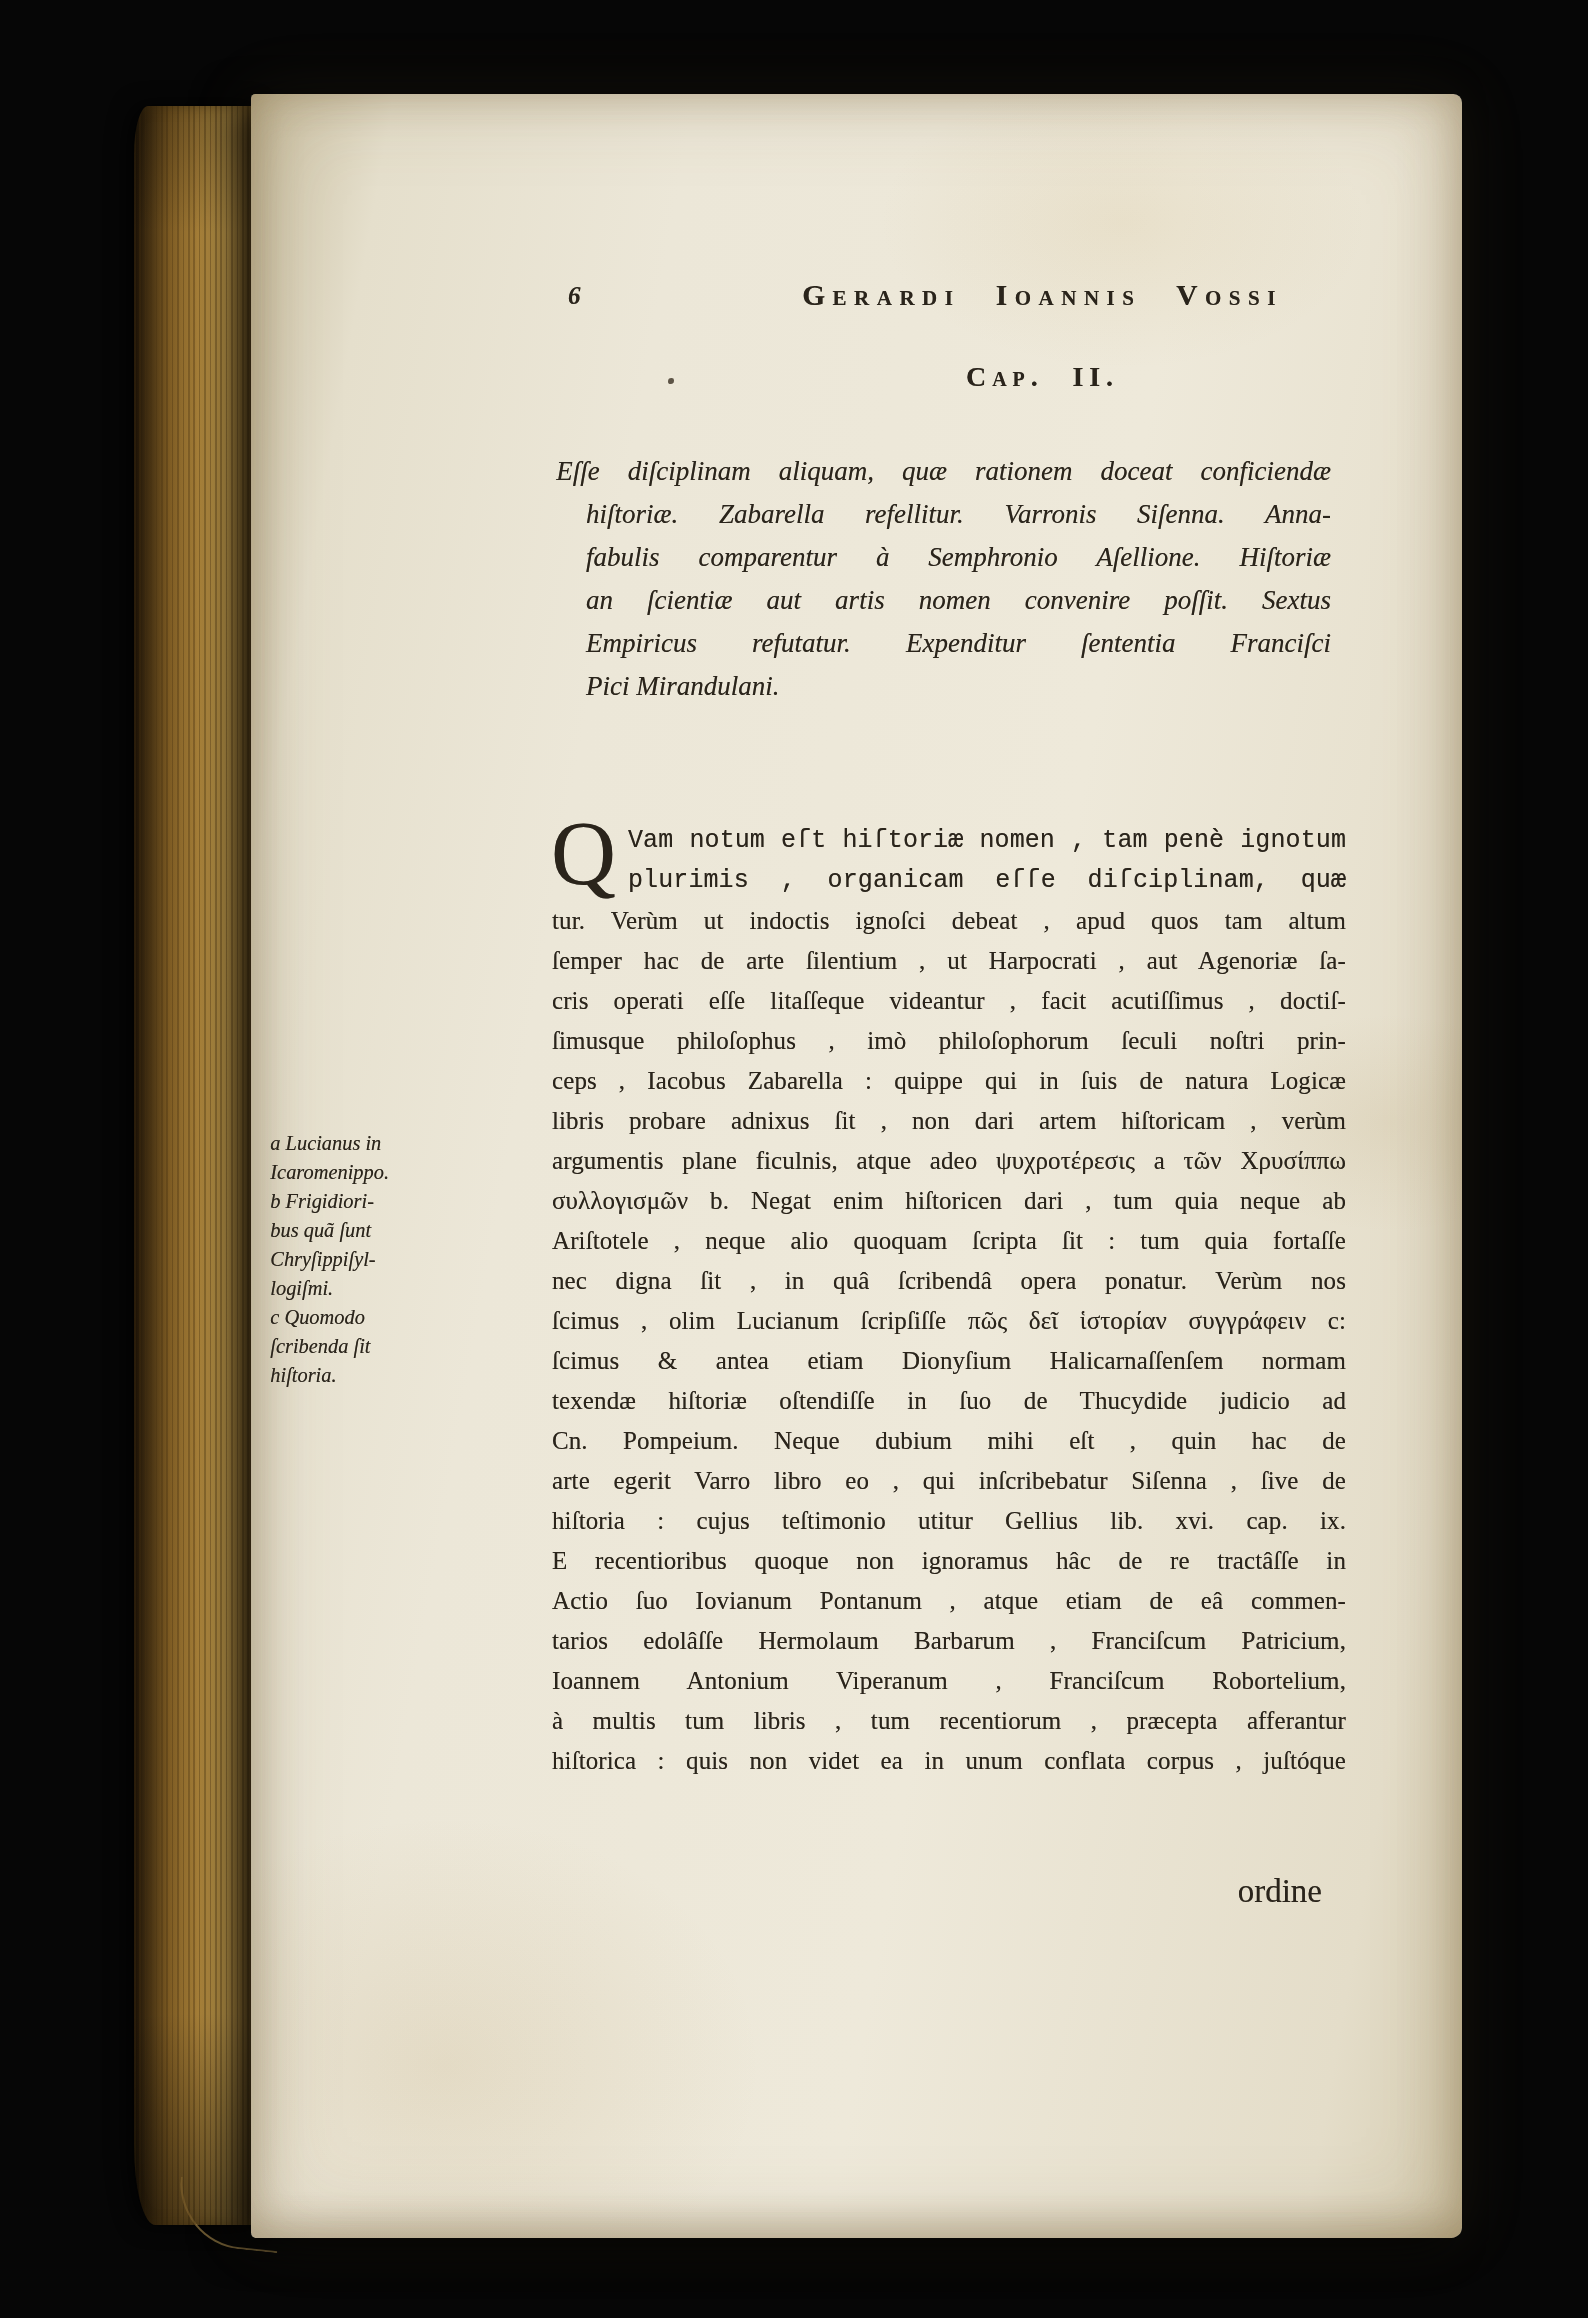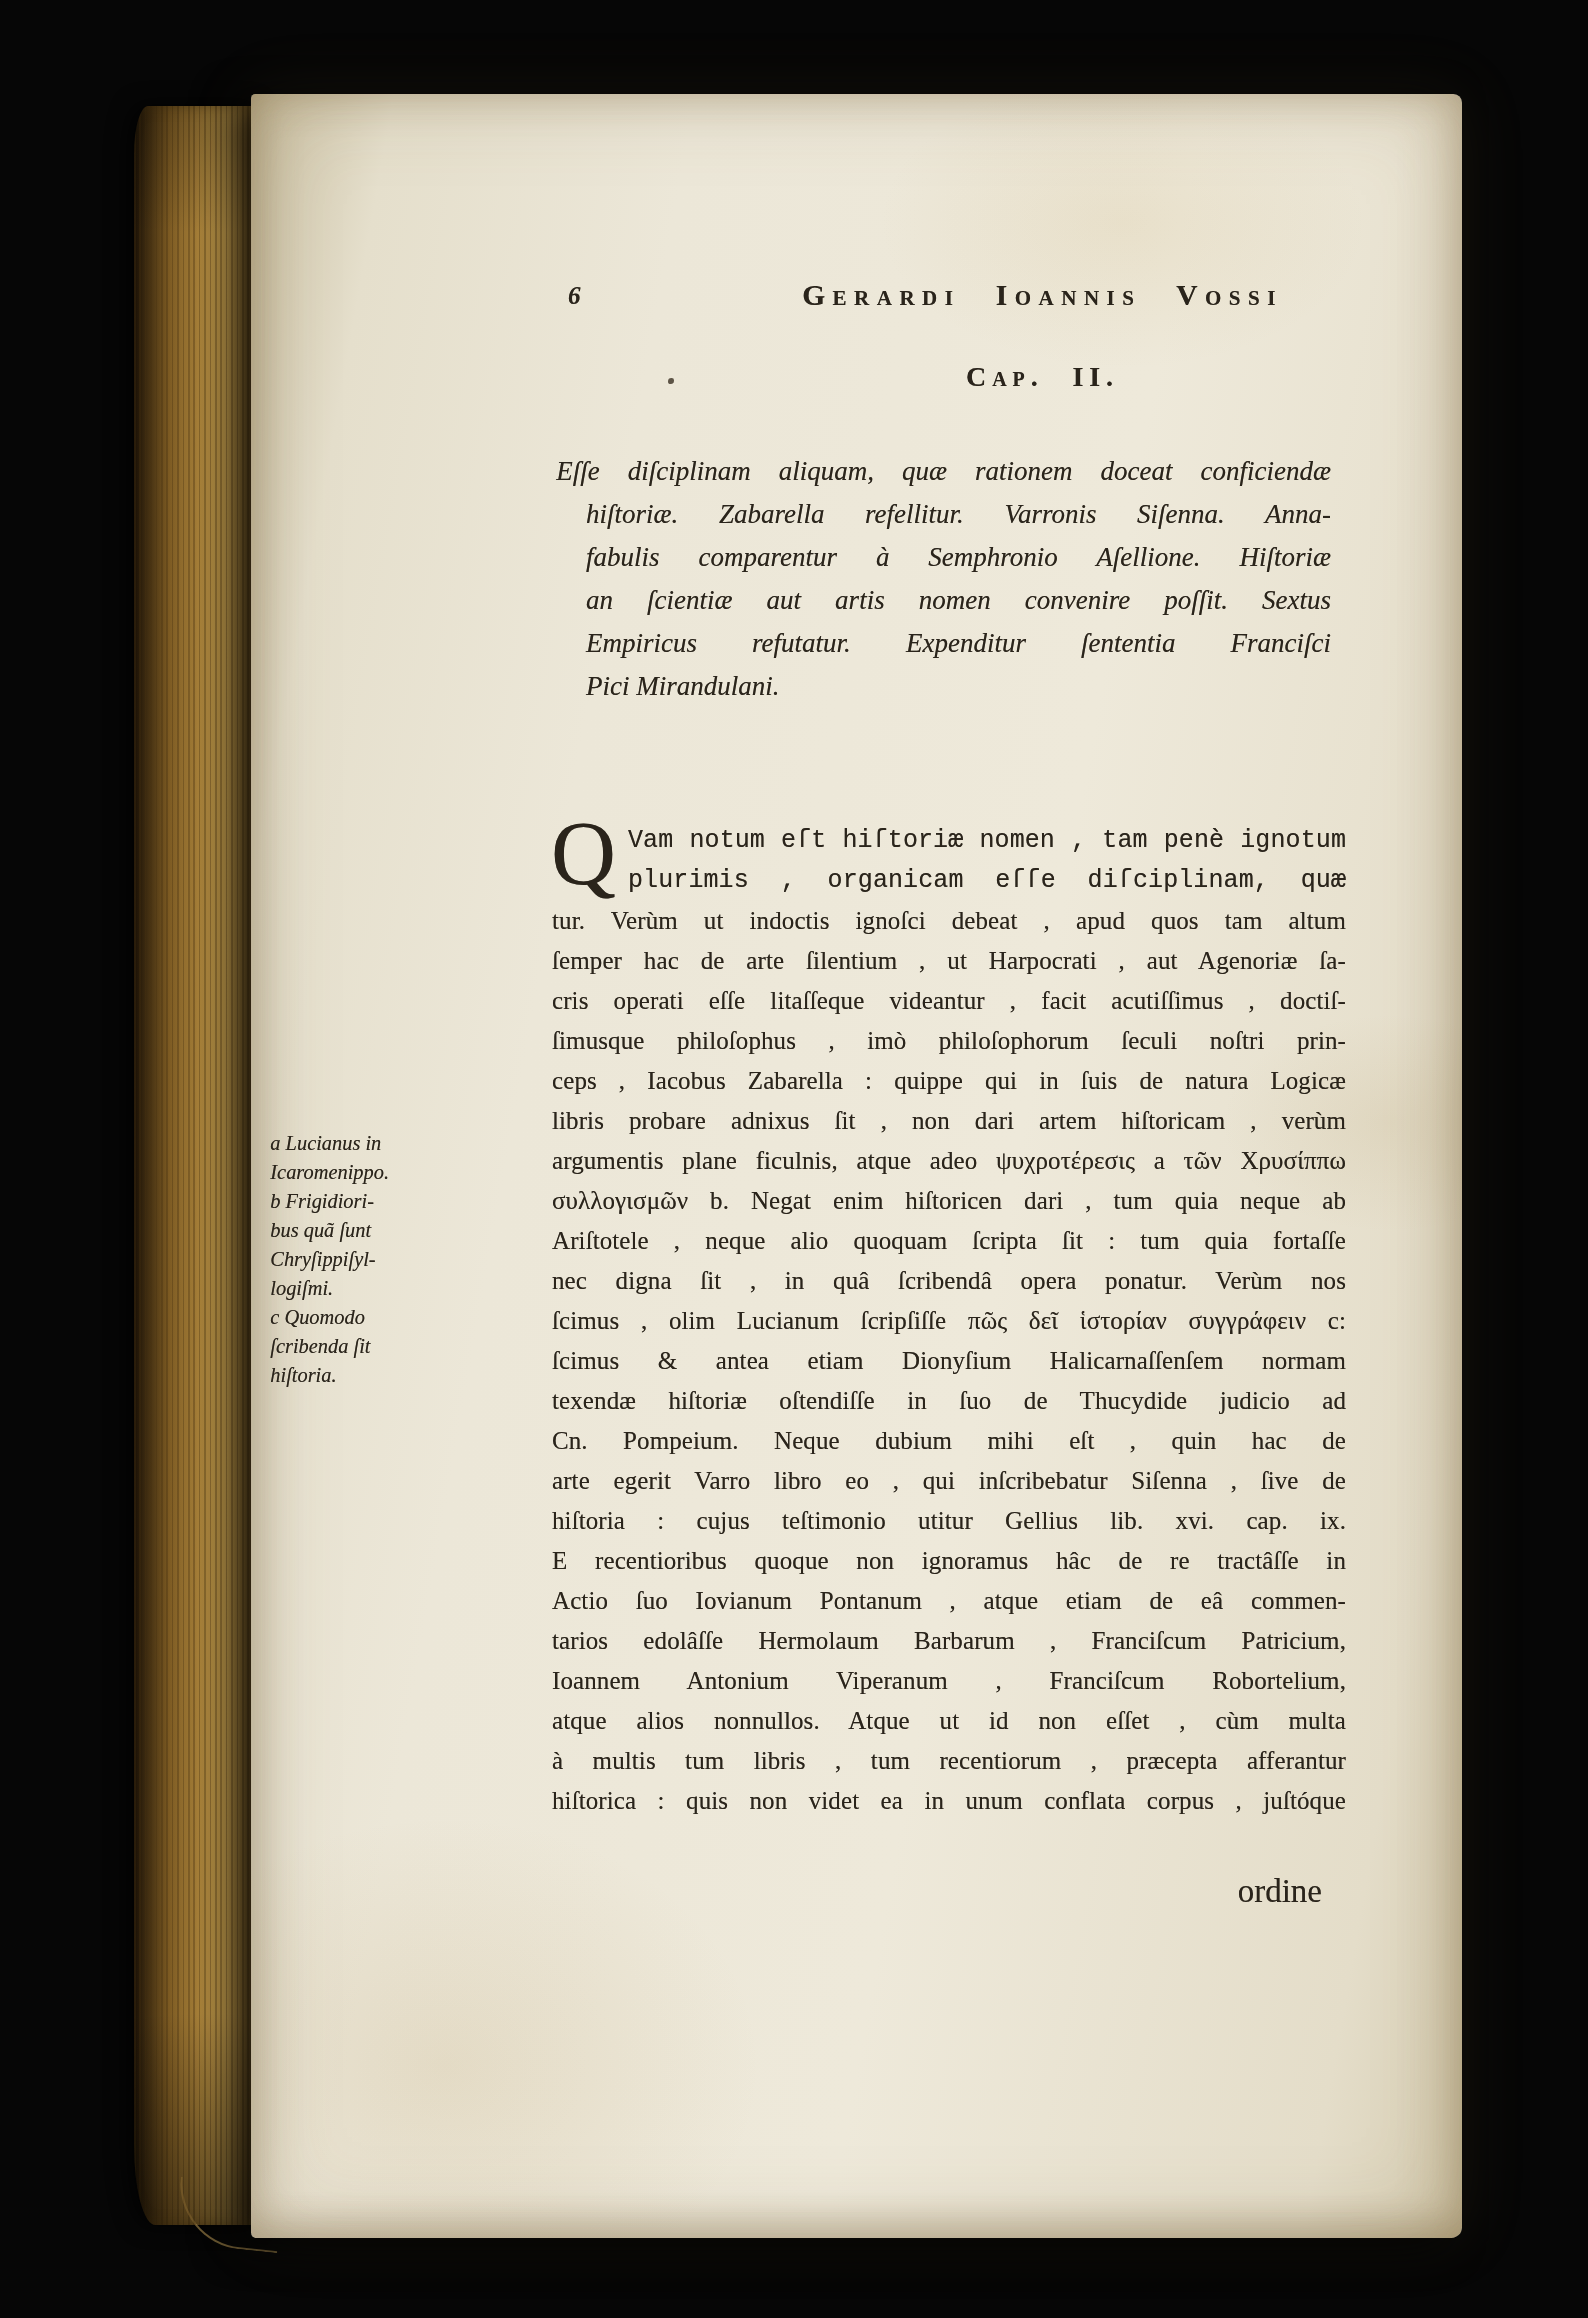--- a/index.html
+++ b/index.html
@@ -135,21 +135,20 @@
         <div class="body-line">ſcimus , olim Lucianum ſcripſiſſe πῶς δεῖ ἱστορίαν συγγράφειν c:</div>
         <div class="body-line">ſcimus &amp; antea etiam Dionyſium Halicarnaſſenſem normam</div>
         <div class="body-line">texendæ hiſtoriæ oſtendiſſe in ſuo de Thucydide judicio ad</div>
         <div class="body-line">Cn. Pompeium.   Neque dubium mihi eſt , quin hac de</div>
         <div class="body-line">arte egerit Varro libro eo , qui inſcribebatur Siſenna , ſive de</div>
         <div class="body-line">hiſtoria : cujus teſtimonio utitur Gellius lib. xvi. cap. ix.</div>
         <div class="body-line">E recentioribus quoque non ignoramus hâc de re tractâſſe in</div>
         <div class="body-line">Actio ſuo Iovianum Pontanum , atque etiam de eâ commen-</div>
         <div class="body-line">tarios edolâſſe Hermolaum Barbarum , Franciſcum Patricium,</div>
         <div class="body-line">Ioannem Antonium Viperanum , Franciſcum Robortelium,</div>
-        <div class="body-line">atque alios nonnullos.  Atque ut id non eſſet , cùm multa</div>
         <div class="body-line">à multis tum libris , tum recentiorum , præcepta afferantur</div>
         <div class="body-line">hiſtorica : quis non videt ea in unum conflata corpus , juſtóque</div>
       </div>
 
     <div class="margin-notes">
       <div class="note">
           <div class="note-line">a Lucianus in</div>
           <div class="note-line">Icaromenippo.</div>
         </div>
       <div class="note">

